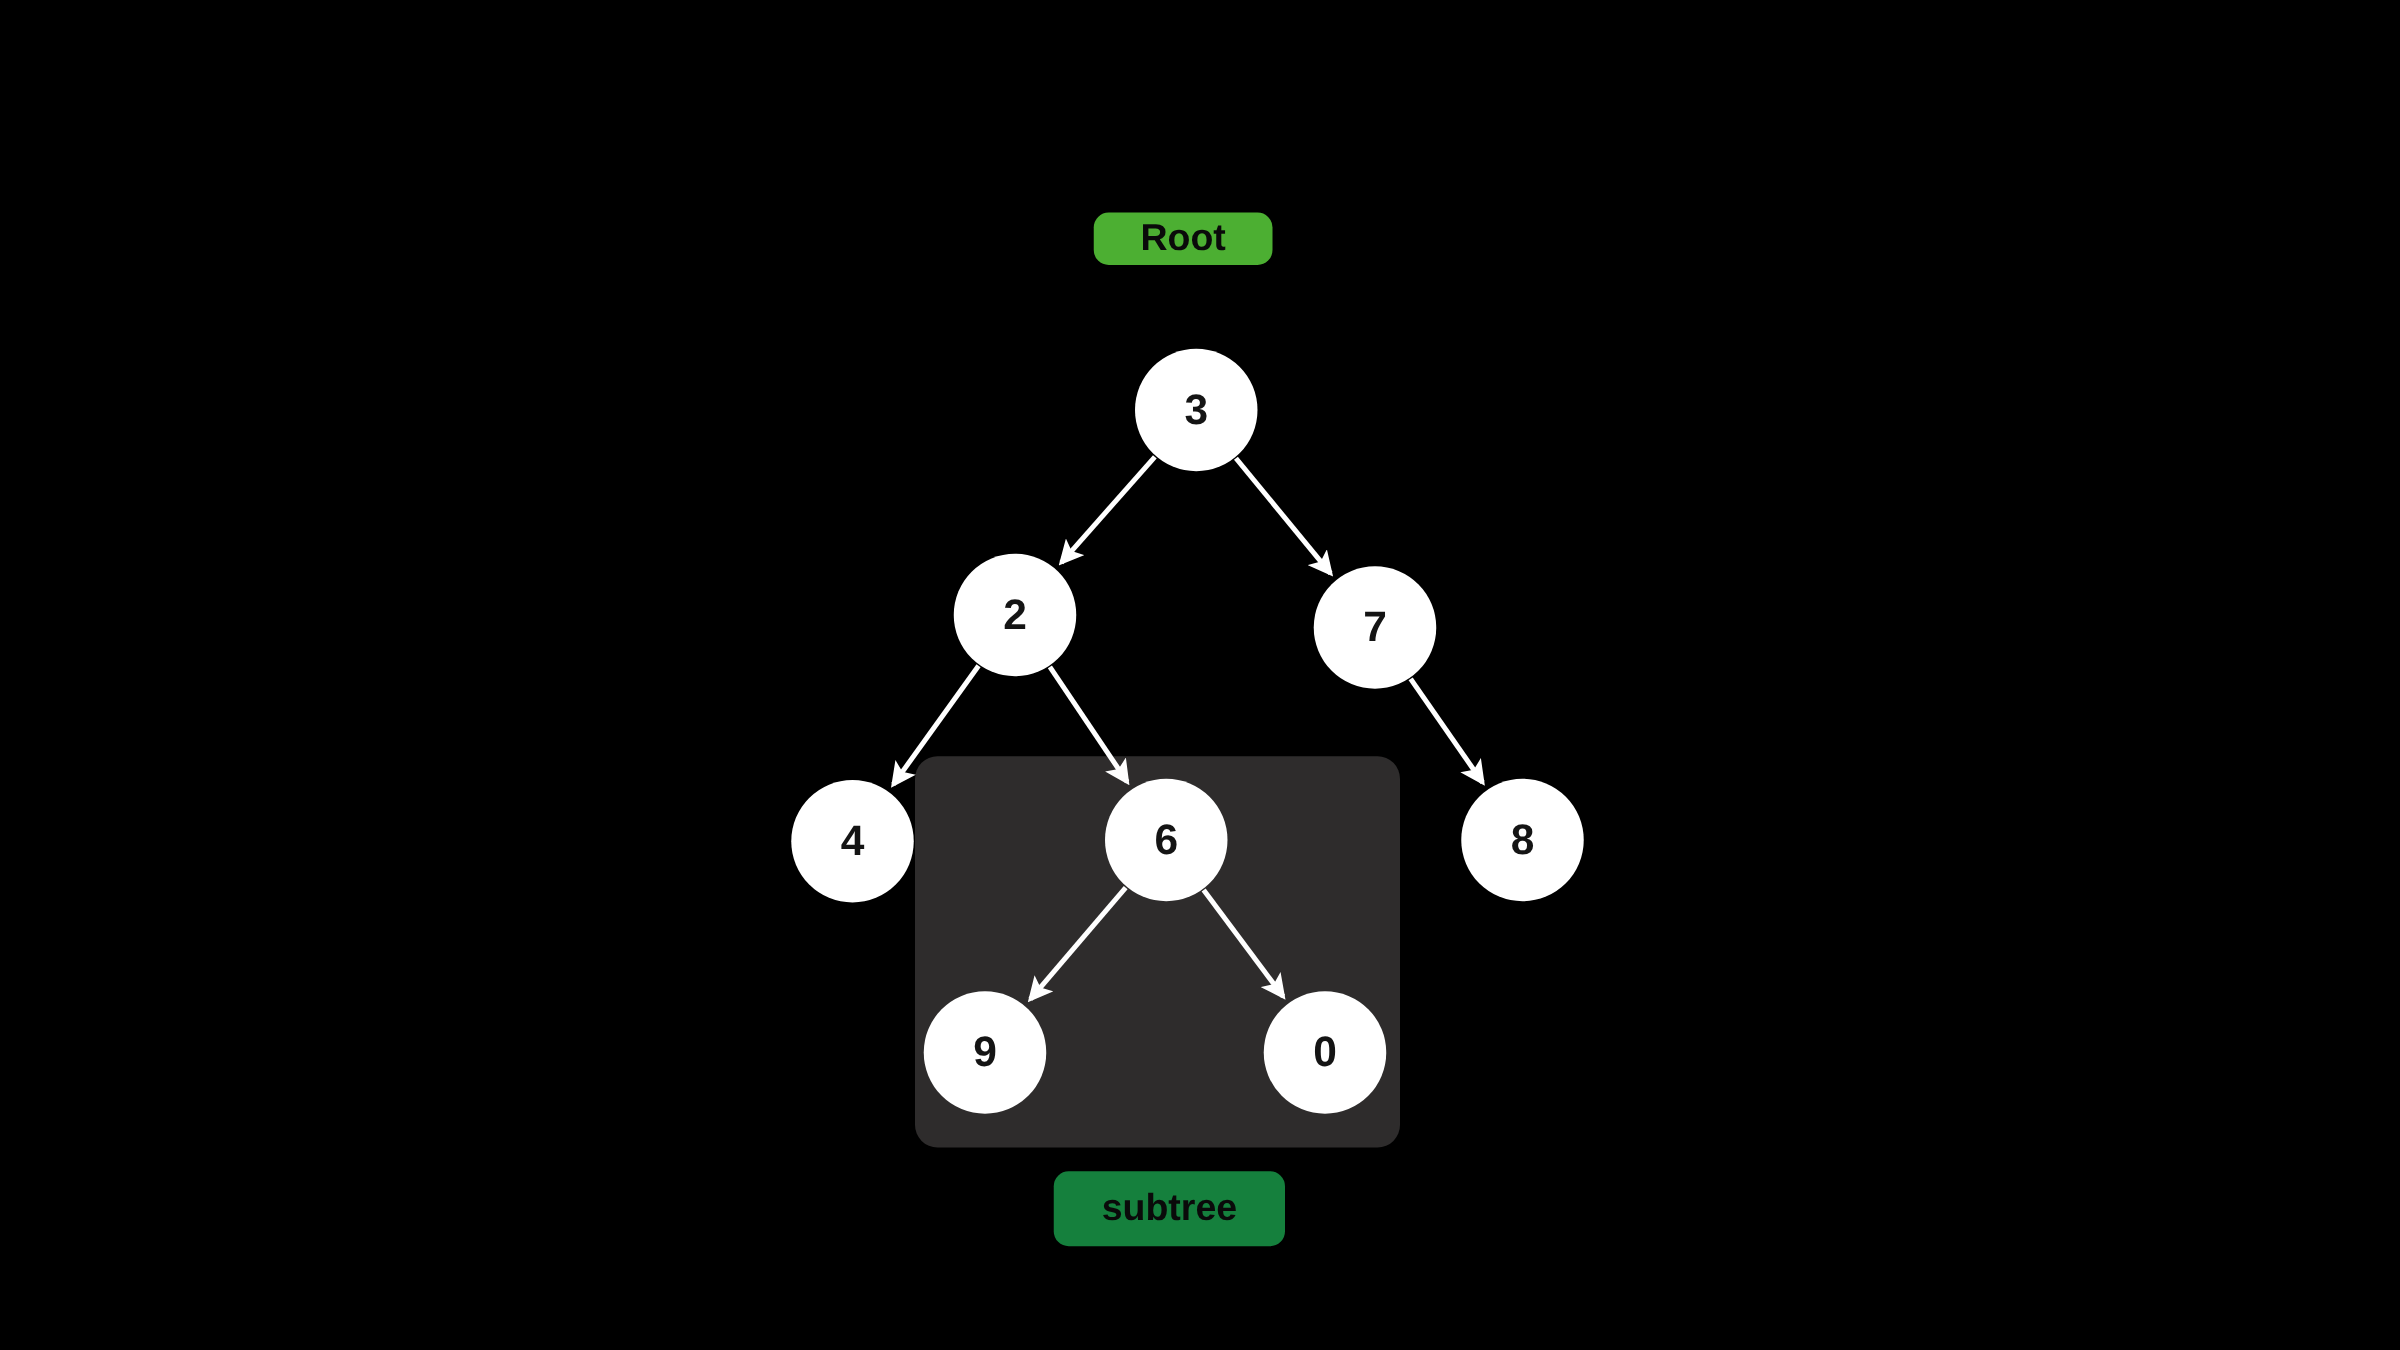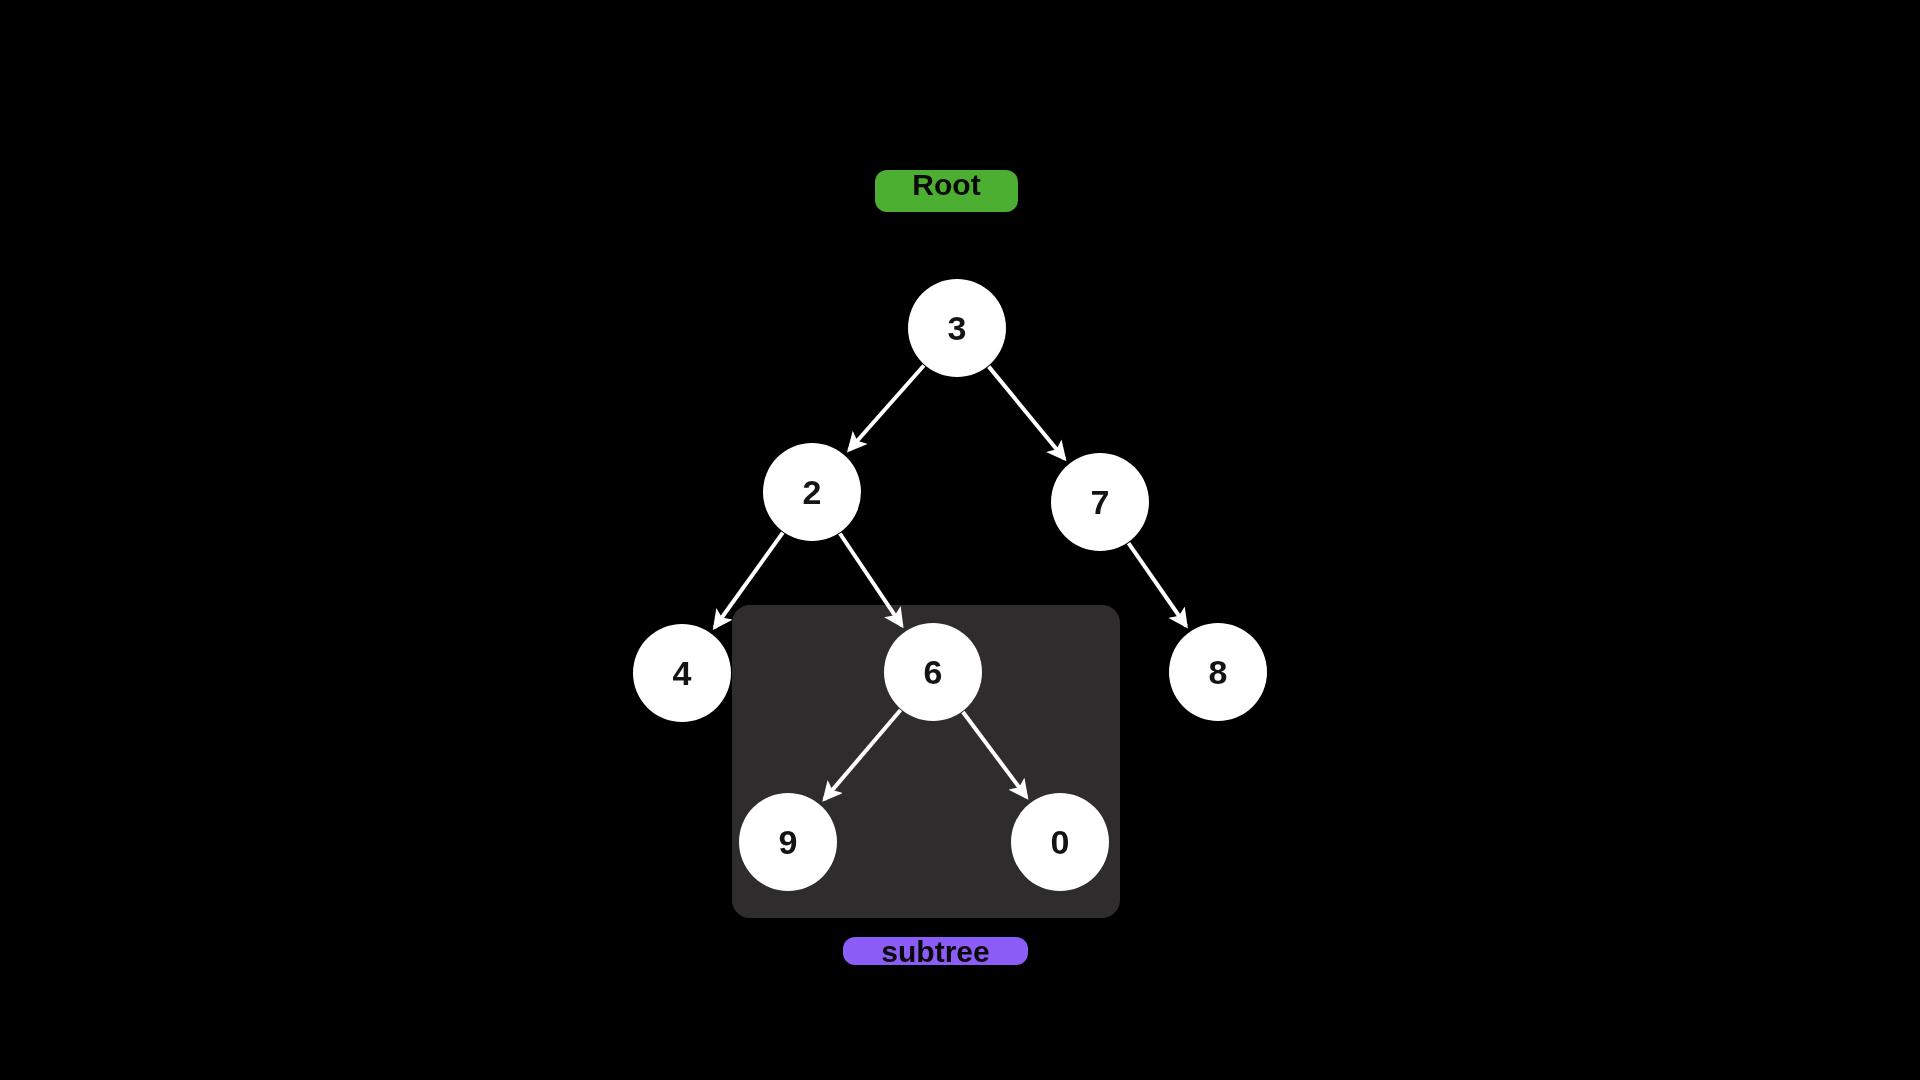--- a/index.html
+++ b/index.html
@@ -45,21 +45,21 @@
     font-weight: bold;
     font-size: 34px;
     line-height: 1;
     color: #141414;
     user-select: none;
   }
   .badge {
     position: absolute;
     box-sizing: border-box;
     display: flex;
-    align-items: flex-start;
+    align-items: center;
     justify-content: center;
     border-radius: 12px;
     background: #4CAF32;
   }
   .badge .badge-label {
     font-family: "Liberation Sans", sans-serif;
     font-weight: bold;
     font-size: 30px;
     line-height: 1;
     color: #0A0A0A;
@@ -114,18 +114,18 @@
         <span class="node-label" style="color: rgb(20, 20, 20);">9</span>
       </div>
       <div class="tree-node" style="left: 1011px; top: 793px; width: 98px; height: 98px; background: rgb(255, 255, 255);">
         <span class="node-label" style="color: rgb(20, 20, 20);">0</span>
       </div>
     </div>
   <div id="badge-group">
       <div class="badge" style="left: 875px; top: 170px; width: 143px; height: 42px; background: rgb(76, 175, 50);">
         <span class="badge-label" style="color: rgb(10, 10, 10); font-size: 30px;">Root</span>
       </div>
-      <div class="badge" style="left: 843px; top: 937px; width: 185px; height: 28px; background: #8b5cf6;">
+      <div class="badge" style="left: 843px; top: 937px; width: 185px; height: 60px; background: #15803d;">
         <span class="badge-label" style="color: rgb(10, 10, 10); font-size: 30px;">subtree</span>
       </div>
     </div>
 
 </div>
 
 </body></html>

